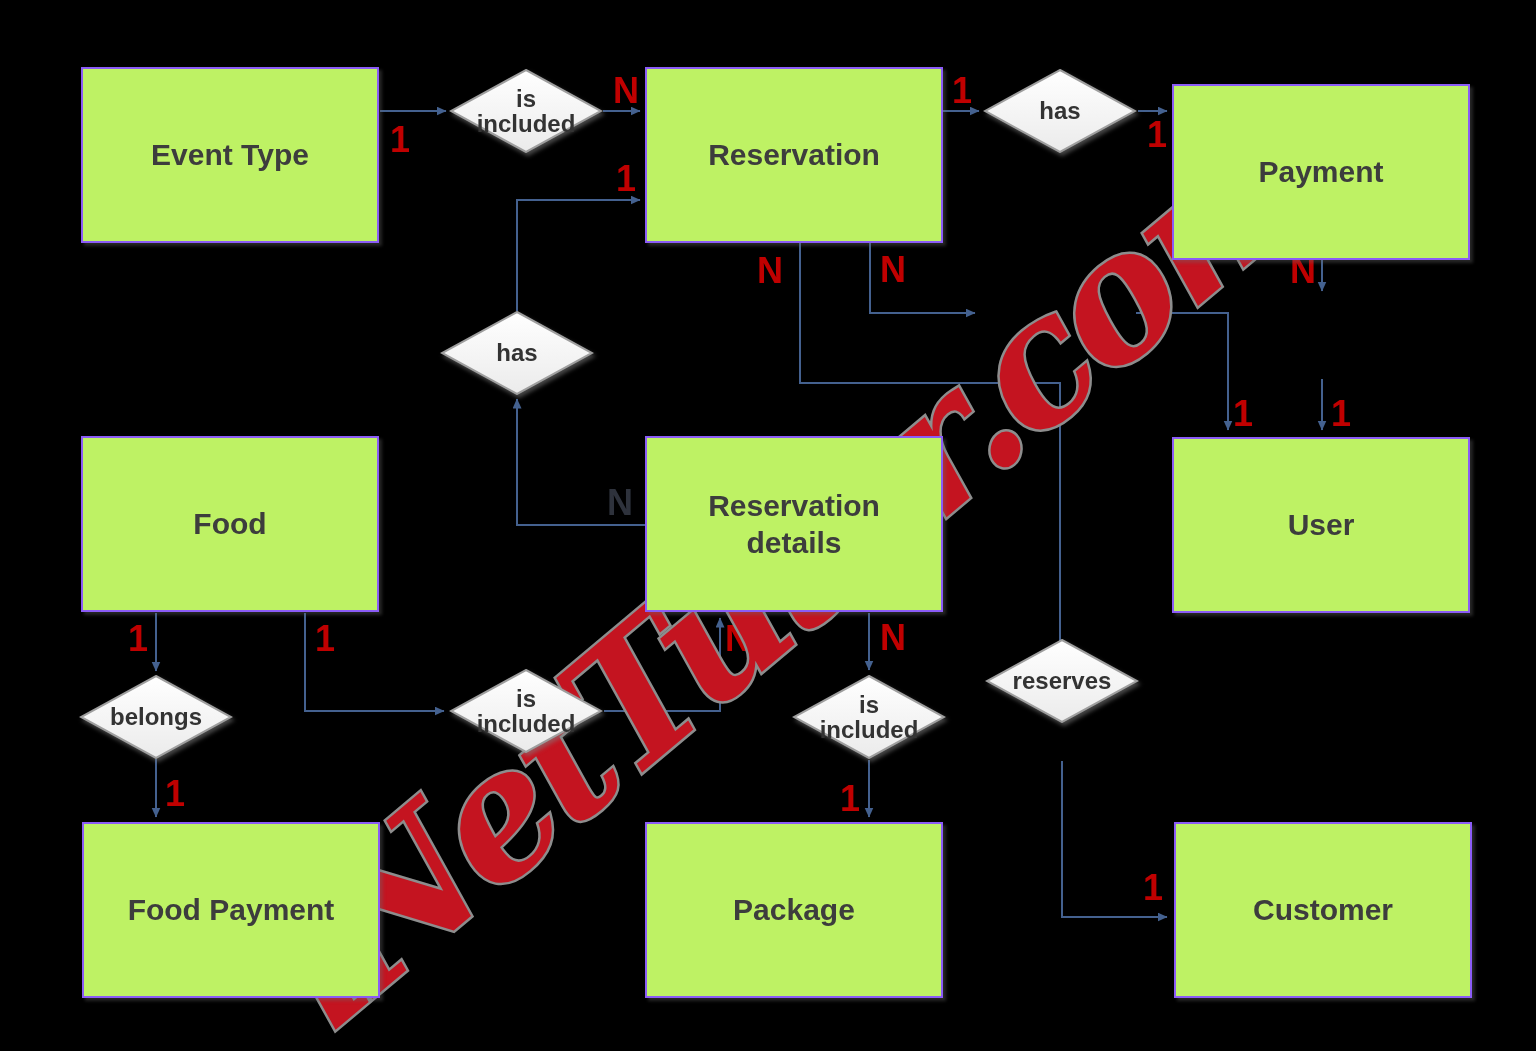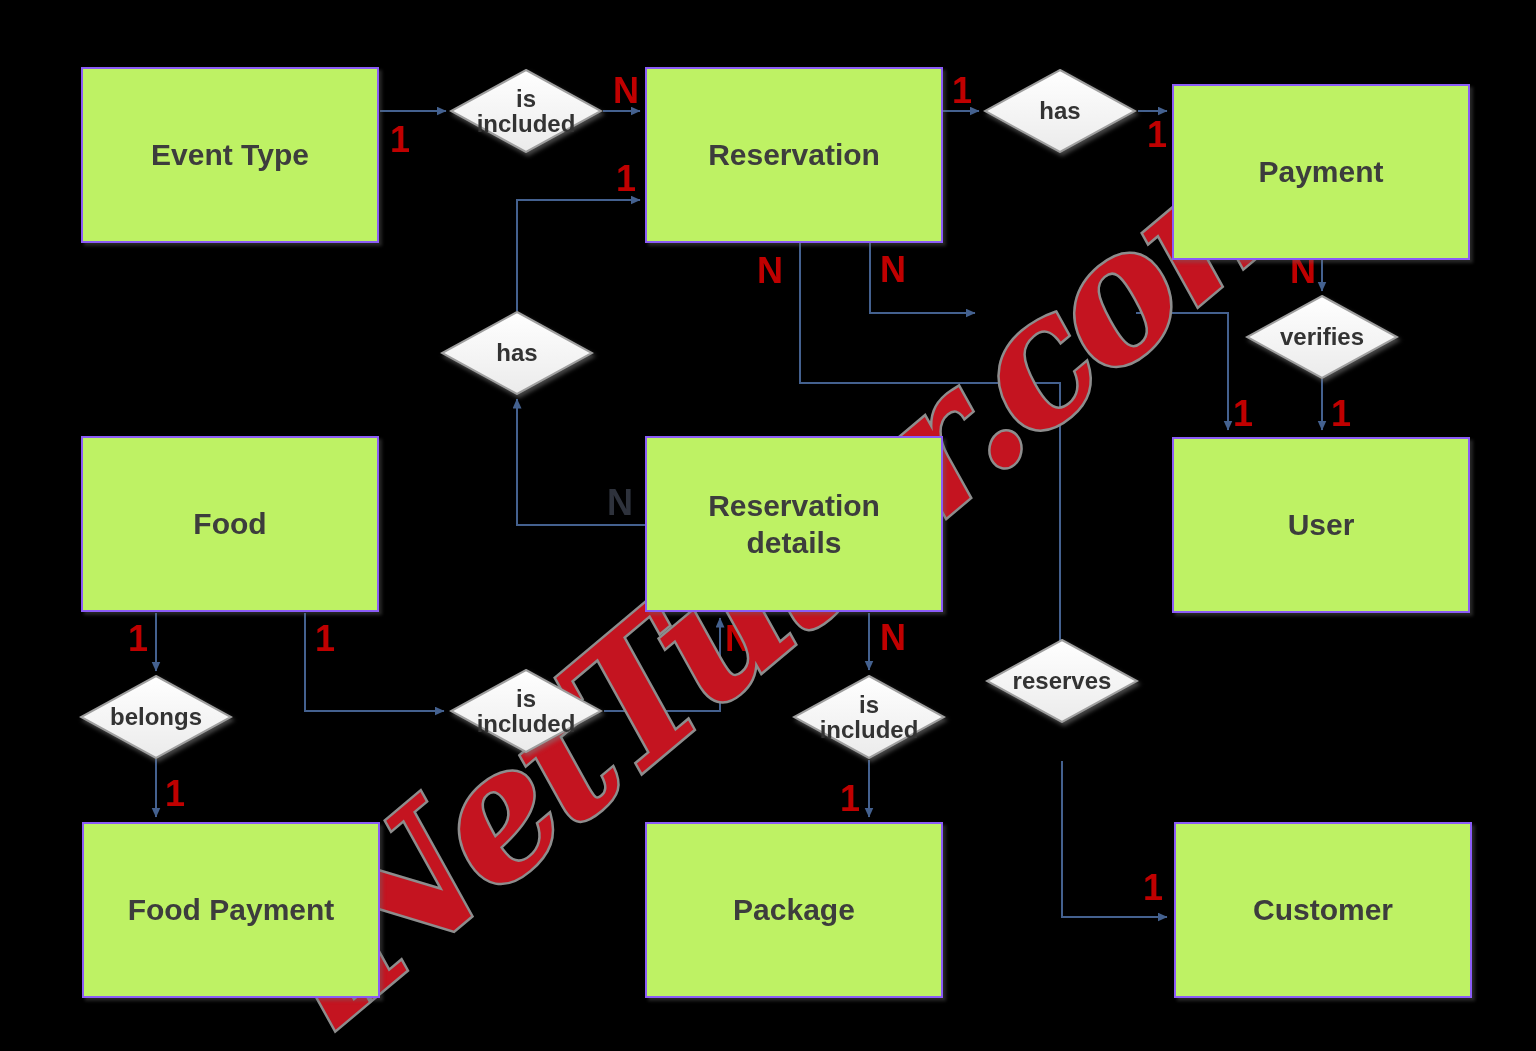--- a/index.html
+++ b/index.html
@@ -99,26 +99,20 @@
         <polygon points="77,1 152,42 77,83 2,42"></polygon>
       </svg>
     <div class="dlabel">has</div>
   </div>
   <div class="diamond" style="left:440px;top:311px">
     <svg width="154" height="84">
         <polygon points="77,1 152,42 77,83 2,42"></polygon>
       </svg>
     <div class="dlabel">has</div>
   </div>
-  <div class="diamond" style="left:1245px;top:295px">
-    <svg width="154" height="84">
-        <polygon points="77,1 152,42 77,83 2,42"></polygon>
-      </svg>
-    <div class="dlabel">verifies</div>
-  </div>
   <div class="diamond" style="left:79px;top:675px">
     <svg width="154" height="84">
         <polygon points="77,1 152,42 77,83 2,42"></polygon>
       </svg>
     <div class="dlabel">belongs</div>
   </div>
   <div class="diamond" style="left:449px;top:669px">
     <svg width="154" height="84">
         <polygon points="77,1 152,42 77,83 2,42"></polygon>
       </svg>

